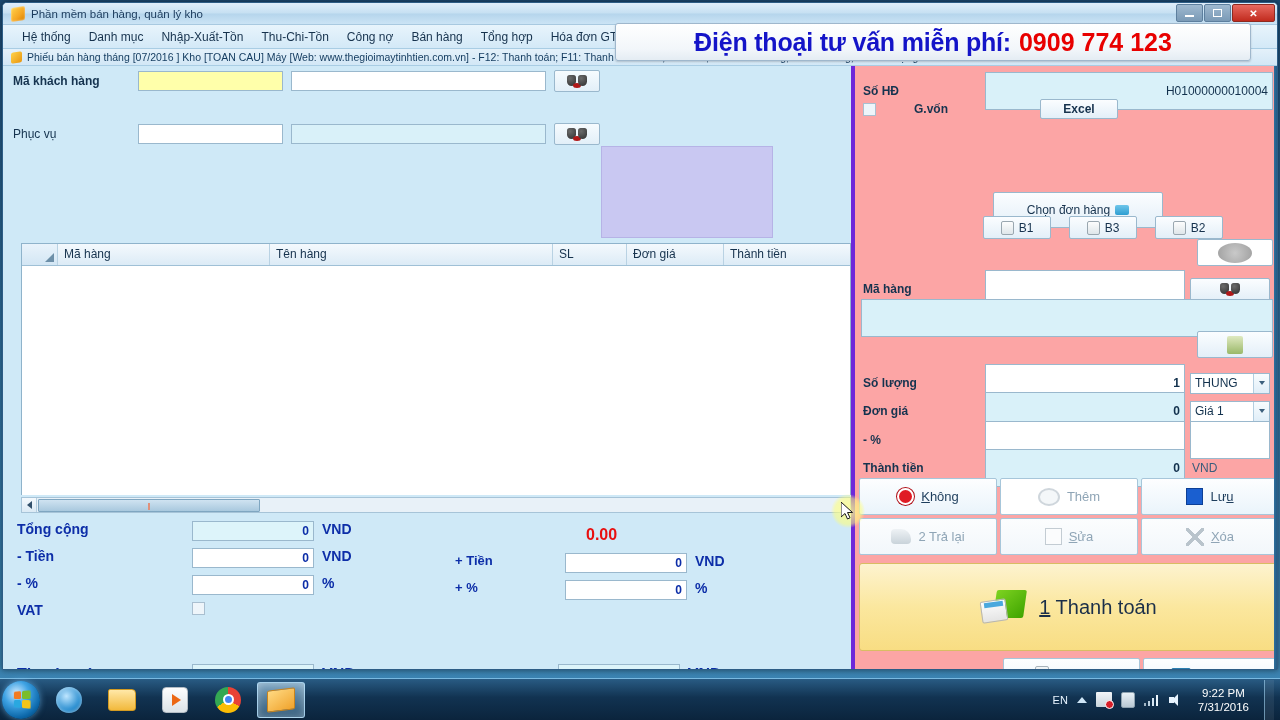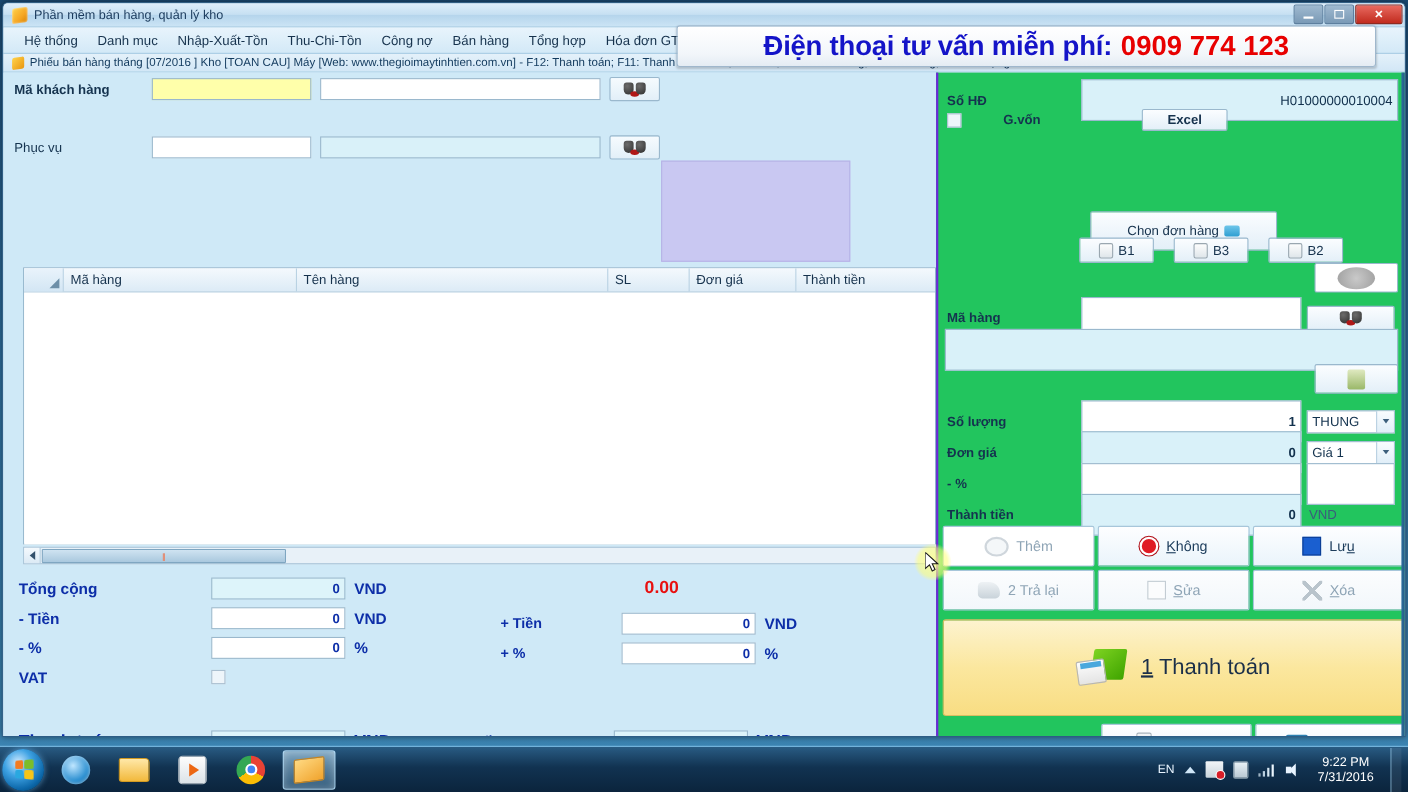--- a/index.html
+++ b/index.html
@@ -90,21 +90,21 @@
     background: linear-gradient(180deg,#e4f1fa,#d2e7f6);
     border-bottom: 1px solid #a9cde4;
     display: flex; align-items: center; padding-left: 8px; gap: 5px;
   }
   .hint-icon { width: 11px; height: 11px; background: linear-gradient(135deg,#ffd24a,#e9960f); border-radius:2px; transform: skewY(-8deg); flex: none;}
   .hint-text { font-size: 10.5px; color: #123a5e; white-space: nowrap; }
 
   
   .workspace { position: relative; height: 606px; background: #cfe9f7; }
   .left-pane { position: absolute; left: 0; top: 0; width: 848px; height: 606px; background: #cfe9f7; }
-  .right-pane { position: absolute; left: 848px; top: 0; width: 428px; height: 606px; background: #22c55e; border-left: 2px solid #6d28d9; }
+  .right-pane { position: absolute; left: 848px; top: 0; width: 428px; height: 606px; background: #fca5a5; border-left: 4px solid #6d28d9; }
 
   
   .cust-form { position: absolute; left: 10px; top: 4px; width: 830px; }
   .frow { display: flex; align-items: center; margin-bottom: 3px; }
   .flabel { font-size: 12px; color: #15334f; width: 125px; }
   .flabel.b { font-weight: bold; }
   .finput {
     height: 20px; border: 1px solid #9ab8cd; background: #fff;
     font-size: 12px; padding: 0 3px; color: #12314d; outline: none;
     font-family: "Liberation Sans", sans-serif;
@@ -169,21 +169,21 @@
     border: 1px solid #7fa6c1; border-radius: 1px;
     position: relative;
   }
   .hs-thumb::after {
     content:""; position:absolute; left:50%; top:3px; transform:translateX(-50%);
     width:2px; height:7px; background:#e0907a;
   }
 
   
   .totals { position: absolute; left: 14px; top: 455px; width: 820px; }
-  .trow { display: flex; align-items: center; height: 27px; }
+  .trow { display: flex; align-items: flex-start; height: 27px; }
   .tlabel { font-size: 14px; font-weight: bold; color: #0d2ea8; width: 175px; }
   .tinput {
     width: 122px; height: 20px; border: 1px solid #9ab8cd; background: #fff;
     font-size: 12px; text-align: right; padding-right: 4px; color: #0d2ea8;
     font-weight: bold; outline: none; font-family: "Liberation Sans", sans-serif;
   }
   .tinput.tint { background: #ddf4fa; }
   .tunit { font-size: 14px; font-weight: bold; color: #0d2ea8; margin-left: 8px; }
   .vat-check { width: 13px; height: 13px; border: 1px solid #a9bfd0; background: #eef5fa; }
   .redzero { position: absolute; left: 583px; top: 460px; font-size: 16px; font-weight: bold; color: #e81010; }
@@ -525,27 +525,27 @@
         </div>
 
         <div class="rrow" style="position:absolute;left:8px;top:383px;width:412px">
           <span class="rlabel" style="width:122px">Thành tiền</span>
           <input class="rinput" style="width: 200px; font-weight: bold;" value="0">
           <span class="rlabel" style="margin-left:7px;font-weight:normal;color:#3a5d7c">VND</span>
         </div>
 
         <div class="act-grid">
           <div class="act-row">
+            <div class="act-btn">
+              <span class="ic" style="width:17px;height:17px;border-radius:50%;background:#e01b24;border:2px solid #fff;box-shadow:0 0 0 1px #b01018"></span>
+              <span><u>K</u>hông</span>
+            </div>
             <div class="act-btn dim" style="background:#fff">
               <span class="ic" style="width:22px;height:18px;border-radius:50%;border:2px solid #cfd6dc;background:#f4f7f9"></span>
               <span>Thêm</span>
-            </div>
-            <div class="act-btn">
-              <span class="ic" style="width:17px;height:17px;border-radius:50%;background:#e01b24;border:2px solid #fff;box-shadow:0 0 0 1px #b01018"></span>
-              <span><u>K</u>hông</span>
             </div>
             <div class="act-btn">
               <span class="ic" style="width:17px;height:17px;background:#1a5fd0;border:1px solid #0c3f96"></span>
               <span>Lư<u>u</u></span>
             </div>
           </div>
           <div class="act-row">
             <div class="act-btn dim">
               <span class="ic" style="width:20px;height:15px;background:linear-gradient(180deg,#eef2f5,#c9d3da);border-radius:4px 10px 4px 4px"></span>
               <span>2 Trả lại</span>

